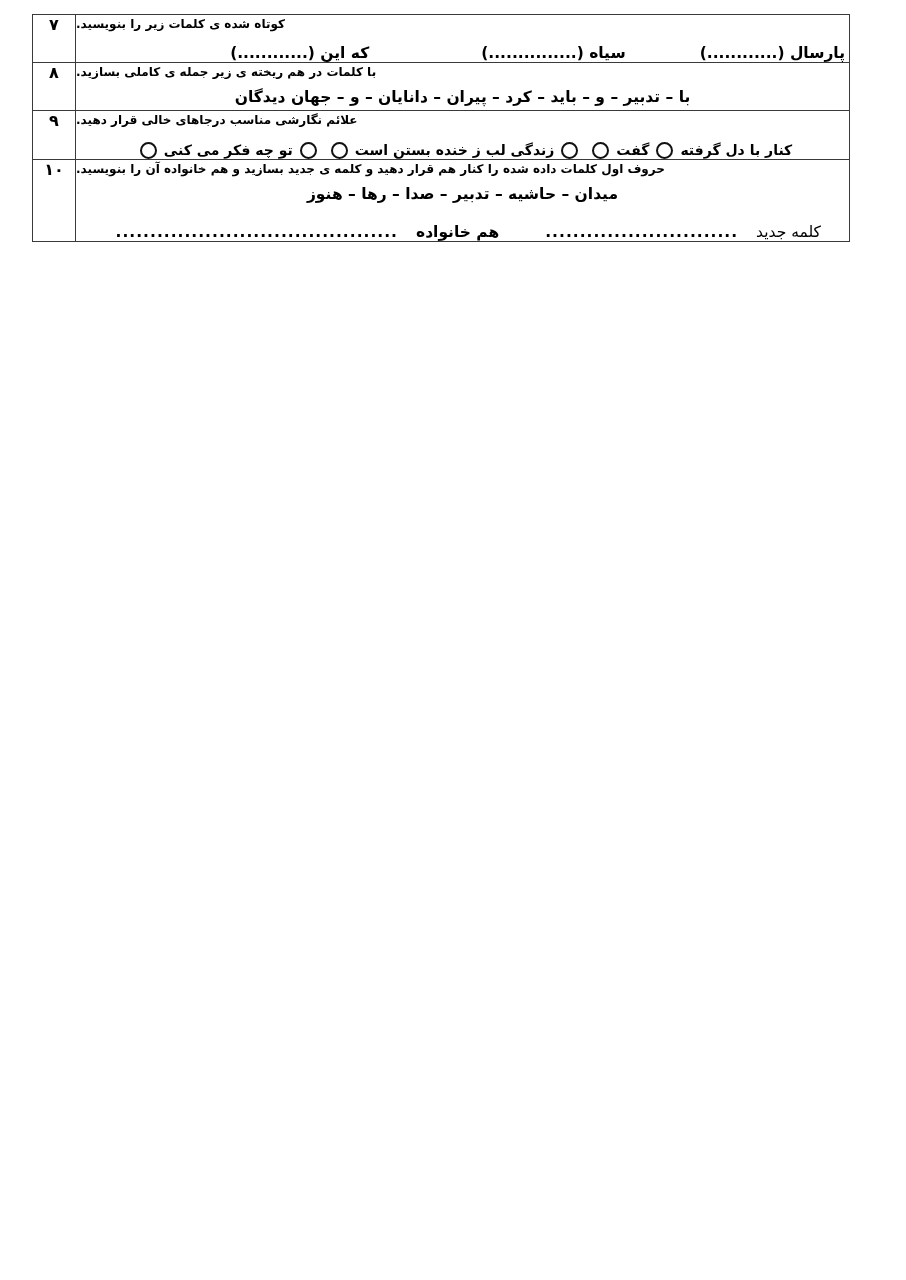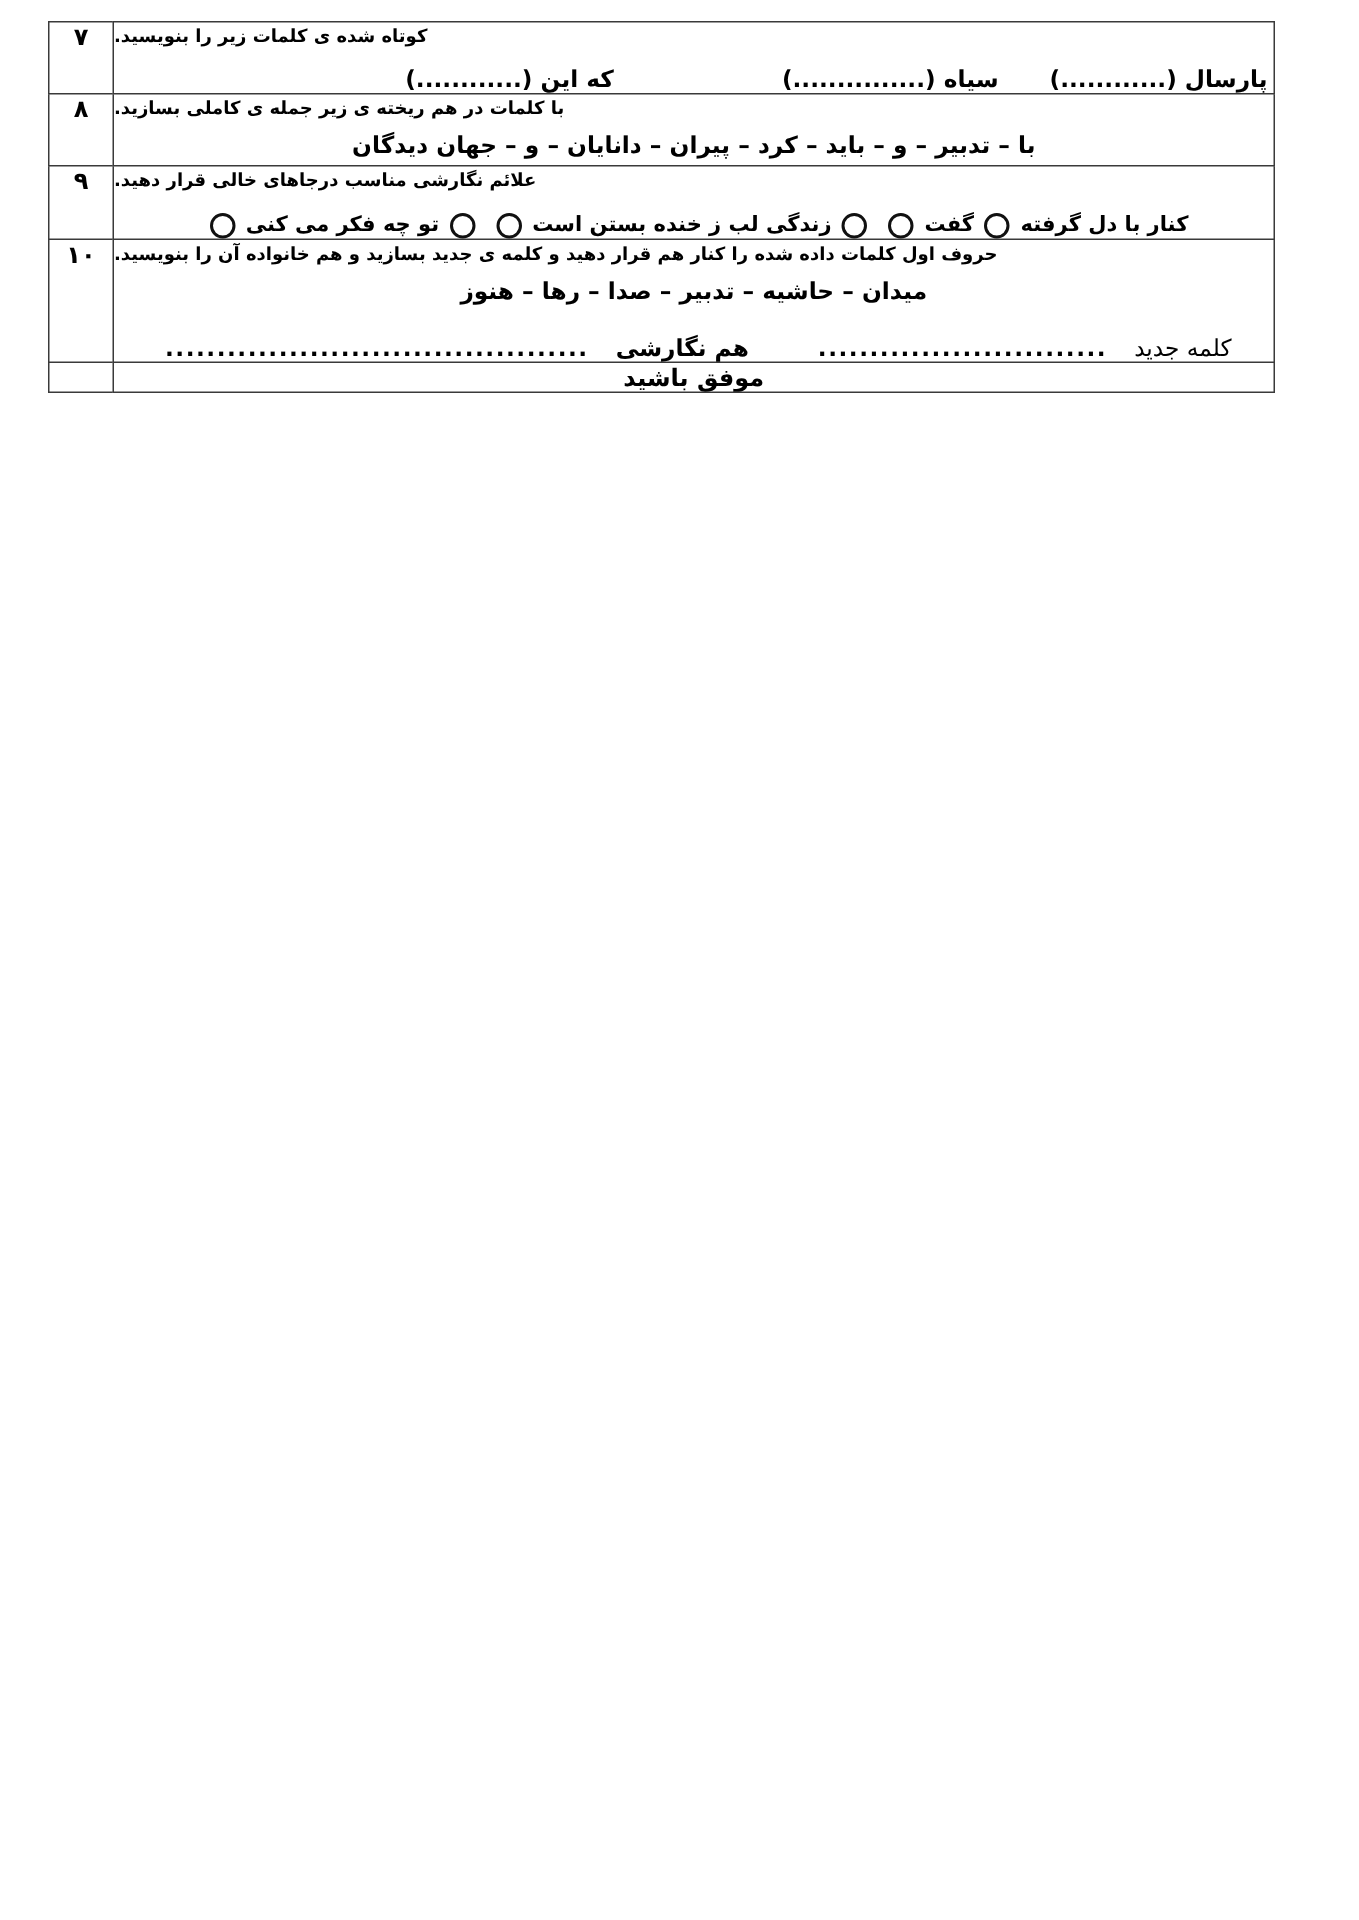--- a/index.html
+++ b/index.html
@@ -83,21 +83,21 @@
     gap: 0;
     direction: rtl;
     margin-top: 10px;
   }
   .blank-item {
     font-size: 15.5px;
     font-weight: bold;
     white-space: nowrap;
   }
   .blank-item.i0 { margin-right: 4px; }
-  .blank-item.i1 { margin-right: 34px; }
+  .blank-item.i1 { margin-right: 74px; }
   .blank-item.i2 { margin-right: 112px; }
 
   
   .punct-line {
     display: flex;
     flex-direction: row;
     align-items: center;
     justify-content: center;
     flex-wrap: nowrap;
     direction: rtl;
@@ -215,29 +215,23 @@
         <td class="num-cell">۹</td>
       </tr>
 
       <tr>
         <td class="body-cell">
           <div class="q-prompt">حروف اول کلمات داده شده را کنار هم قرار دهید و کلمه ی جدید بسازید و هم خانواده آن را بنویسید.</div>
           <div class="q-line line-spaced line-center">میدان – حاشیه – تدبیر – صدا – رها – هنوز</div>
           <div class="answer-row">
             <span class="answer-label">کلمه جدید</span>
             <span class="dots-short">............................</span>
-            <span class="answer-label-2">هم نگارشی</span>
+            <span class="answer-label-2">هم خانواده</span>
             <span class="dots-long">.........................................</span>
           </div>
         </td>
         <td class="num-cell">۱۰</td>
       </tr>
 
-      <tr>
-        <td class="footer-cell">
-          <div class="footer-text">موفق باشید</div>
-        </td>
-        <td class="num-cell footer-num"></td>
-      </tr>
 
     </tbody>
   </table>
 </div>
 
 </body></html>

